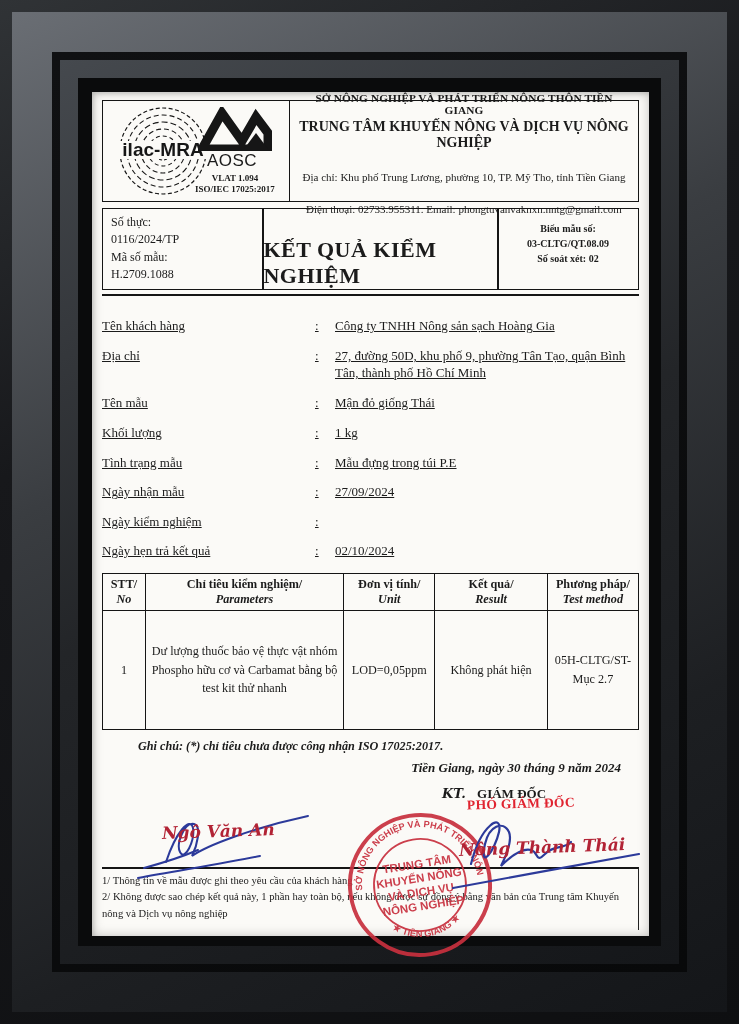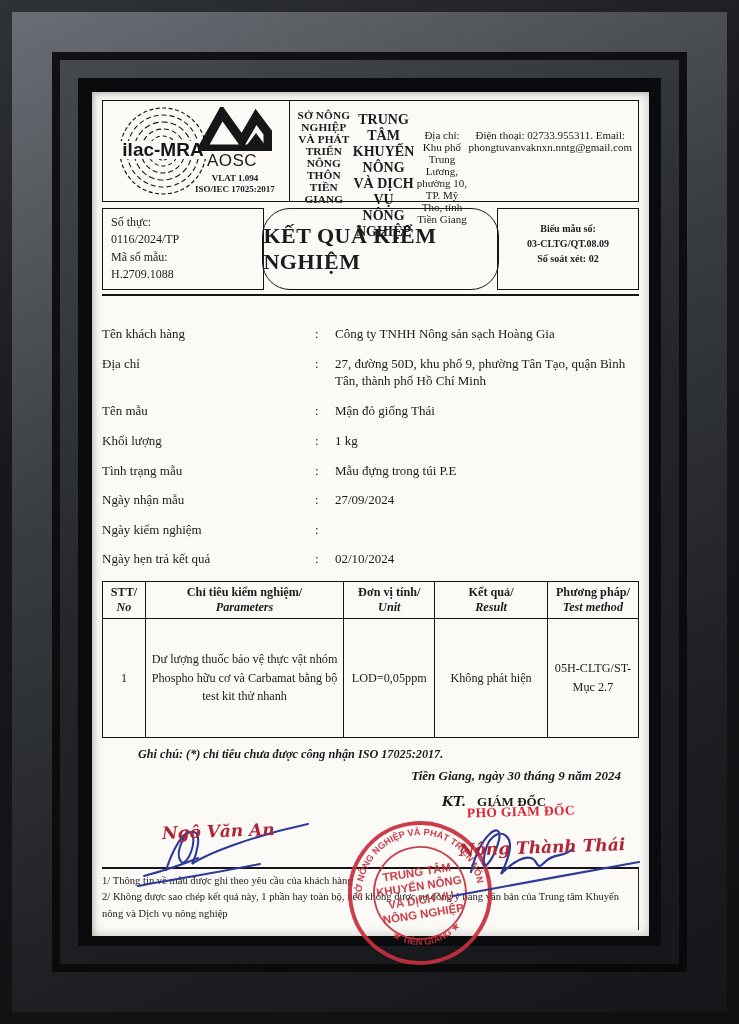--- a/index.html
+++ b/index.html
@@ -14,34 +14,34 @@
   .paper{position:absolute;left:92px;top:92px;width:557px;height:844px;background:#fbfaf7;
          box-shadow:inset 0 0 12px rgba(0,0,0,.22), inset 2px 2px 4px rgba(0,0,0,.12);
          box-sizing:border-box;padding:8px 10px 6px 10px;display:flex;flex-direction:column;}
   
   .hdr{display:flex;border:1.6px solid #151515;min-height:100px;}
   .hdr-logos{width:182px;border-right:1.6px solid #151515;display:flex;align-items:center;justify-content:center;padding:4px 2px;}
   .aosc{display:flex;flex-direction:column;align-items:center;margin-left:-14px;}
   .aosc-row{display:flex;align-items:flex-end;}
   .aosc-word{font-family:"Liberation Sans",sans-serif;font-size:17px;letter-spacing:.5px;margin-left:-6px;margin-bottom:2px;}
   .aosc-sub{font-size:9px;font-weight:bold;line-height:1.25;text-align:center;}
-  .hdr-org{flex:1;text-align:center;padding:8px 6px 4px;display:flex;flex-direction:row;justify-content:center;}
+  .hdr-org{flex:1;text-align:center;padding:8px 6px 4px;display:flex;flex-direction:column;justify-content:center;}
   .org1{font-size:11.3px;font-weight:bold;letter-spacing:.1px;}
   .org2{font-size:14px;font-weight:bold;margin-top:3px;}
   .org3,.org4{font-size:11px;margin-top:20px;}
   
   .band{display:flex;margin-top:6px;}
   .band .cell{border:1.6px solid #151515;box-sizing:border-box;}
   .cell-left{width:162px;padding:5px 8px;font-size:12px;line-height:1.45;}
-  .cell-mid{flex:1;margin-left:-1.6px;display:flex;align-items:center;justify-content:center;border-radius:28px;}
+  .cell-mid{flex:1;margin-left:-1.6px;display:flex;align-items:flex-end;justify-content:center;}
   .doc-title{font-size:22px;font-weight:bold;letter-spacing:.5px;}
   .cell-right{width:142px;margin-left:-1.6px;padding:12px 4px;font-size:10px;text-align:center;line-height:1.5;font-weight:bold;}
   .rule{border-bottom:2.6px solid #151515;margin-top:4px;}
   
-  .info{margin-top:24px;font-size:13px;}
+  .info{margin-top:16px;font-size:13px;text-decoration:underline;}
   .irow{display:flex;padding:6.5px 0;}
   .ilabel{width:213px;}
   .icolon{width:20px;text-align:left;}
   .ivalue{flex:1;line-height:1.3;}
   
   table.res{border-collapse:collapse;width:100%;margin-top:6px;font-size:12.2px;border-radius:12px;}
   table.res th,table.res td{border:1.6px solid #151515;text-align:center;vertical-align:middle;padding:3px 4px;}
   th .vi{font-weight:bold;}
   th .en{font-weight:bold;font-style:italic;}
   .c-stt{width:8%;} .c-par{width:37%;} .c-unit{width:17%;} .c-res{width:21%;} .c-met{width:17%;}

